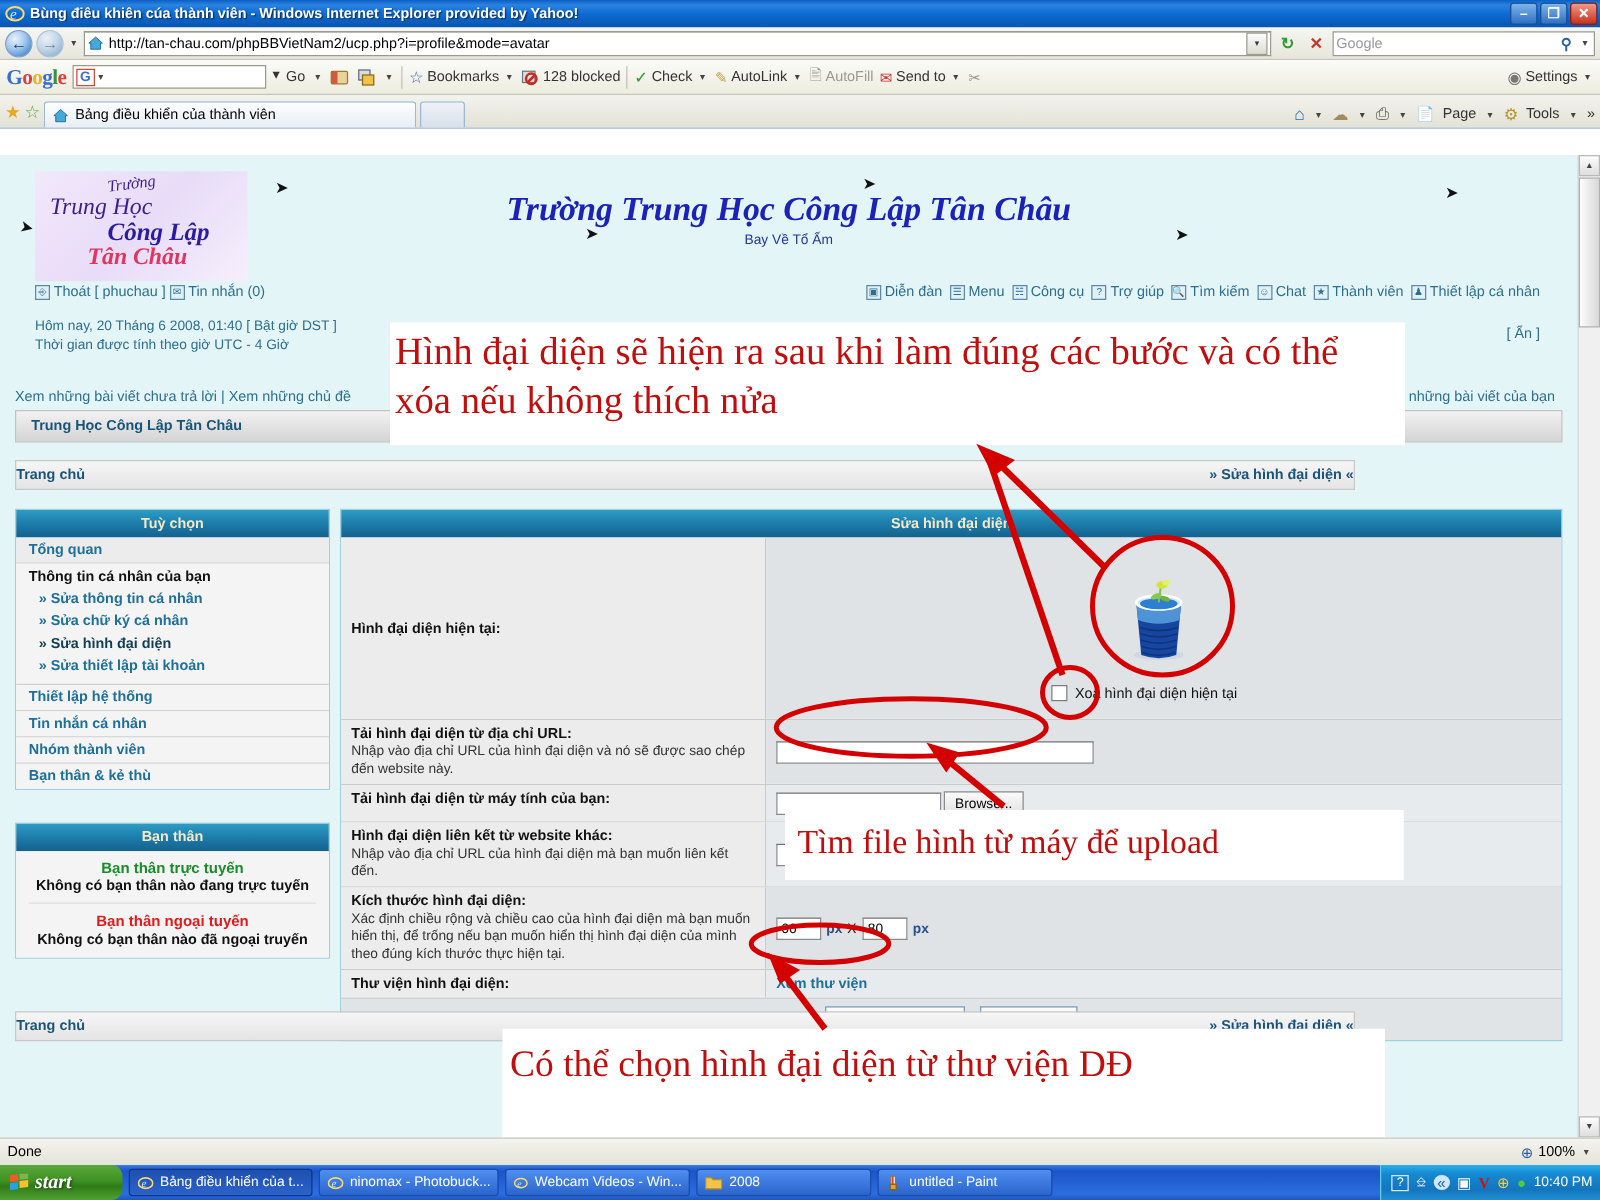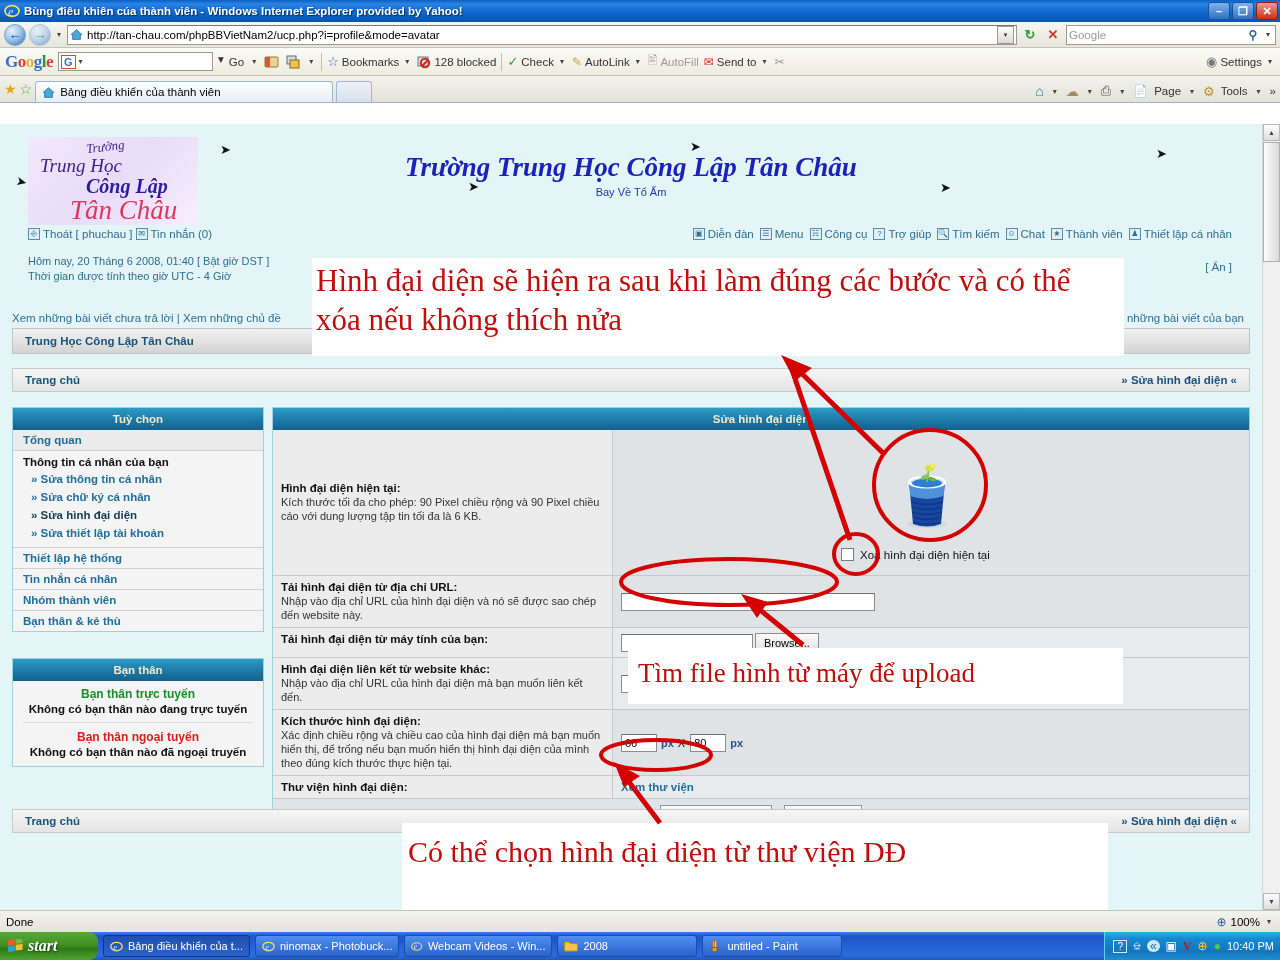--- a/index.html
+++ b/index.html
@@ -129,21 +129,21 @@
   .vscroll .arrow.bot { position:absolute; bottom:0; left:0; width:17px; }
 
   
   .logo-box {
     position:absolute; left:28px; top:13px; width:170px; height:88px;
     background:linear-gradient(135deg,#f2e8fb 0%, #e8dcf8 50%, #f6eefc 100%);
   }
   .logo-l1 { position:absolute; left:58px; top:2px; font-family:"Liberation Serif",serif; font-style:italic; font-size:13px; color:#3c1e8f; transform:rotate(-7deg); }
   .logo-l2 { position:absolute; left:12px; top:18px; font-family:"Liberation Serif",serif; font-style:italic; font-weight:normal; font-size:19px; color:#3c1e8f; }
   .logo-l3 { position:absolute; left:58px; top:38px; font-family:"Liberation Serif",serif; font-style:italic; font-weight:bold; font-size:20px; color:#2b1ba0; }
-  .logo-l4 { position:absolute; left:42px; top:58px; font-family:"Liberation Serif",serif; font-style:italic; font-weight:normal; font-size:27px; color:#e0365e; }
+  .logo-l4 { position:absolute; left:42px; top:58px; font-family:"Liberation Serif",serif; font-style:italic; font-weight:bold; font-size:19px; color:#e0365e; }
 
   .bird { position:absolute; color:#111; font-size:13px; }
 
   .site-title {
     position:absolute; left:0; top:28px; width:1262px; text-align:center;
     font-family:"Liberation Serif", serif; font-style:italic; font-weight:bold;
     font-size:27px; color:#1a22b8;
   }
   .site-sub {
     position:absolute; left:0; top:62px; width:1262px; text-align:center;
@@ -169,24 +169,24 @@
   
   .crumb {
     position:absolute; left:12px; width:1238px; height:26px;
     background:linear-gradient(180deg,#f2f2f2,#d4d4d4);
     border:1px solid #c3c3c3;
     display:flex; align-items:center; padding:0 12px;
     font-size:11.5px; font-weight:bold; color:#18547a;
   }
 
   .navrow {
-    position:absolute; left:12px; width:1238px; height:24px;
+    position:absolute; left:12px; width:1072px; height:24px;
     background:linear-gradient(180deg,#f6f6f6,#e4e4e4);
     border:1px solid #c8c8c8;
-    display:flex; align-items:center; padding:0 12px;
+    display:flex; align-items:center; padding:0 0;
     font-size:11.5px; font-weight:bold; color:#18547a;
   }
   .navrow .right { margin-left:auto;text-align:center; }
 
   
   .panel { position:absolute; border:1px solid #9fd0dd; background:#fff; }
   .panel-head {
     height:22px; background:linear-gradient(180deg,#2e9cc4 0%,#1b79a8 55%,#15618c 100%);
     color:#f3e9c8; font-size:11.5px; font-weight:bold;
     display:flex; align-items:center; justify-content:center;
@@ -523,21 +523,20 @@
       <div class="buddy-txt">Không có bạn thân nào đã ngoại truyến</div>
     </div>
   </div>
 
   <div class="panel" style="left:272px; top:283px; width:978px;">
     <div class="panel-head">Sửa hình đại diện</div>
 
     <div class="form-row" style="height:146px">
       <div class="form-lbl" style="display:flex;flex-direction:column;justify-content:center">
         <div class="t">Hình đại diện hiện tại:</div>
-        <div class="d">Kích thước tối đa cho phép: 90 Pixel chiều rộng và 90 Pixel chiều cáo với dung lượng tập tin tối đa là 6 KB.</div>
       </div>
       <div class="form-val avatar-cell" style="display:block;padding:0">
 
         <svg width="64" height="74" viewBox="0 0 64 74" style="position:absolute;left:282px;top:28px">
           <ellipse cx="32" cy="66" rx="20" ry="4" fill="#cfd8de"></ellipse>
           <path d="M14 24 L50 24 L46 66 Q32 71 18 66 Z" fill="#1746a0"></path>
           <path d="M14 24 L50 24 L48.6 38 Q32 44 15.4 38 Z" fill="#4e92d8"></path>
           <g stroke="#0d3278" stroke-width="1.3" fill="none" opacity=".85">
             <path d="M16.4 44 Q32 49 47.6 44"></path>
             <path d="M16.9 49 Q32 54 47.1 49"></path>

